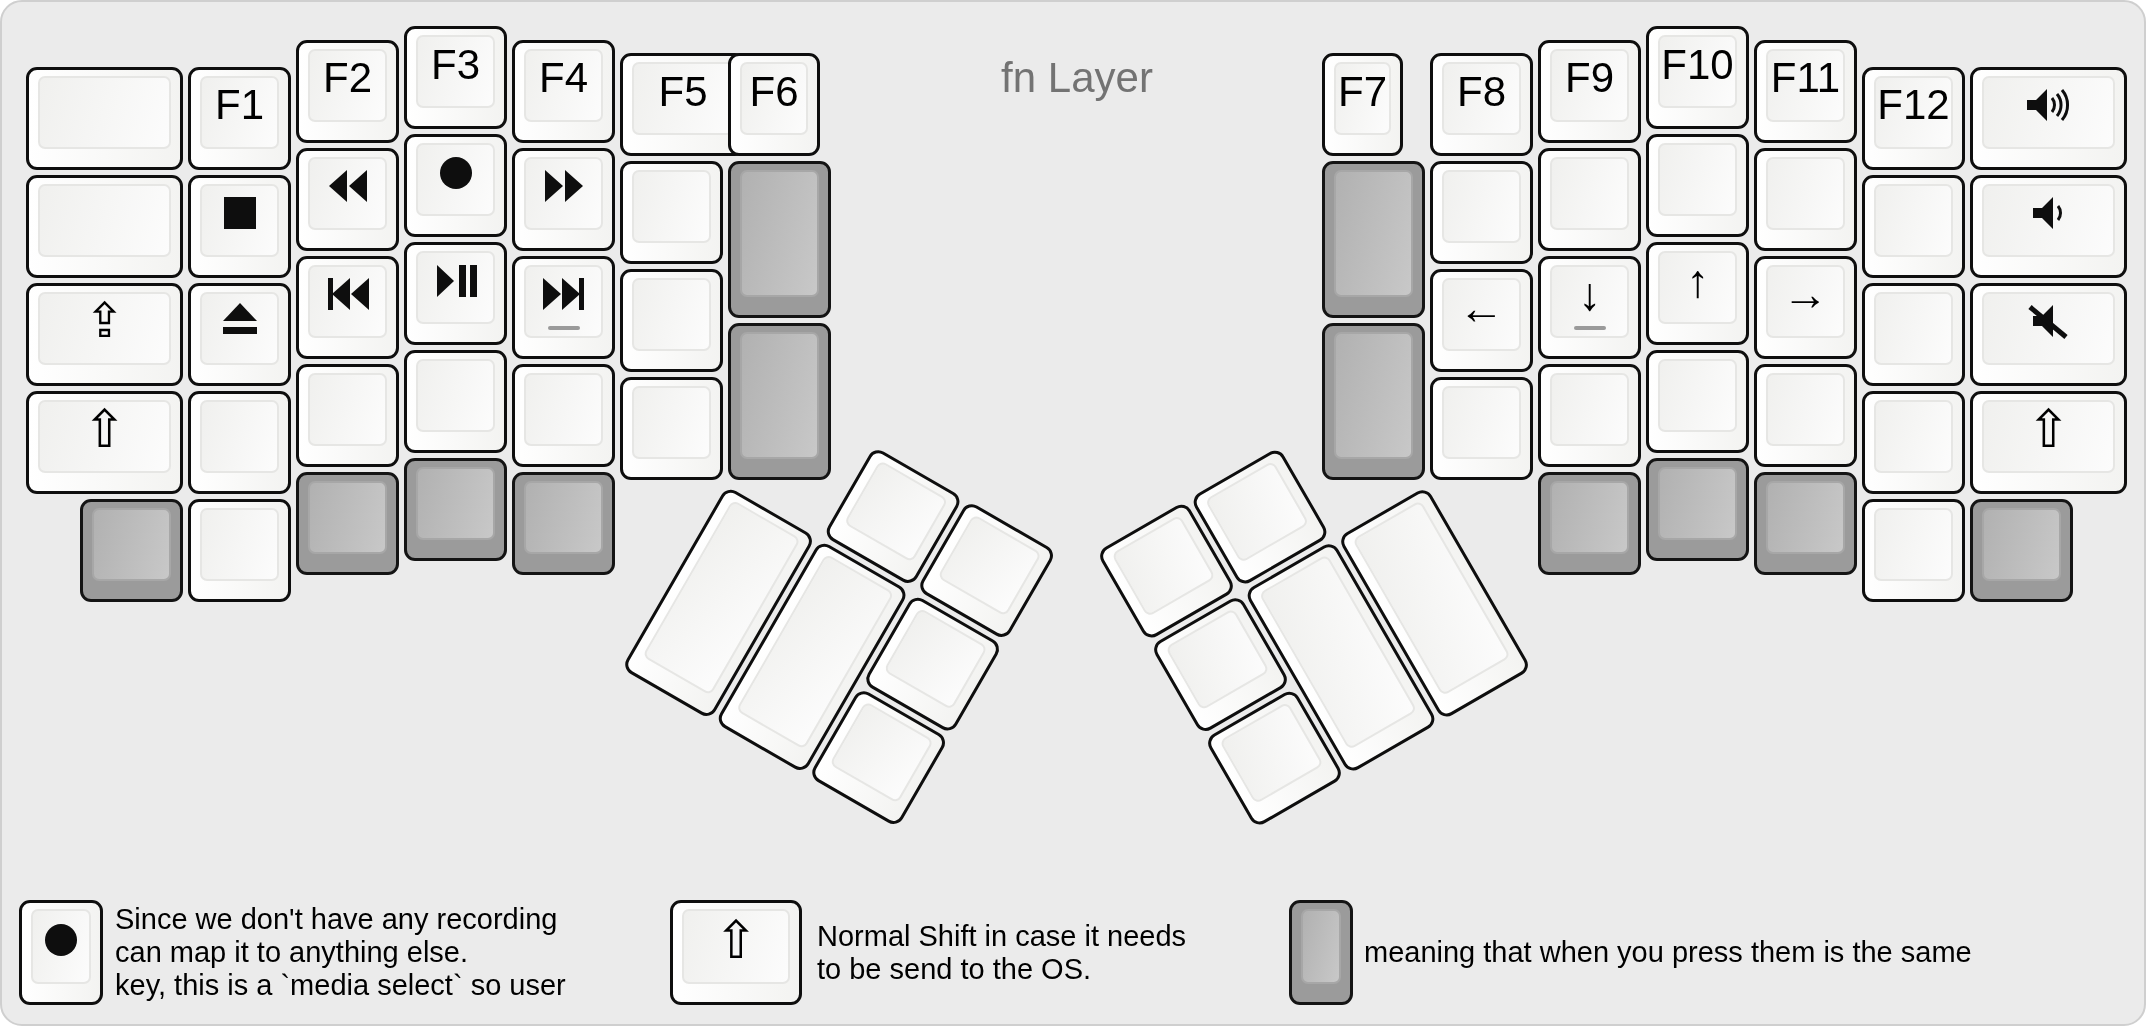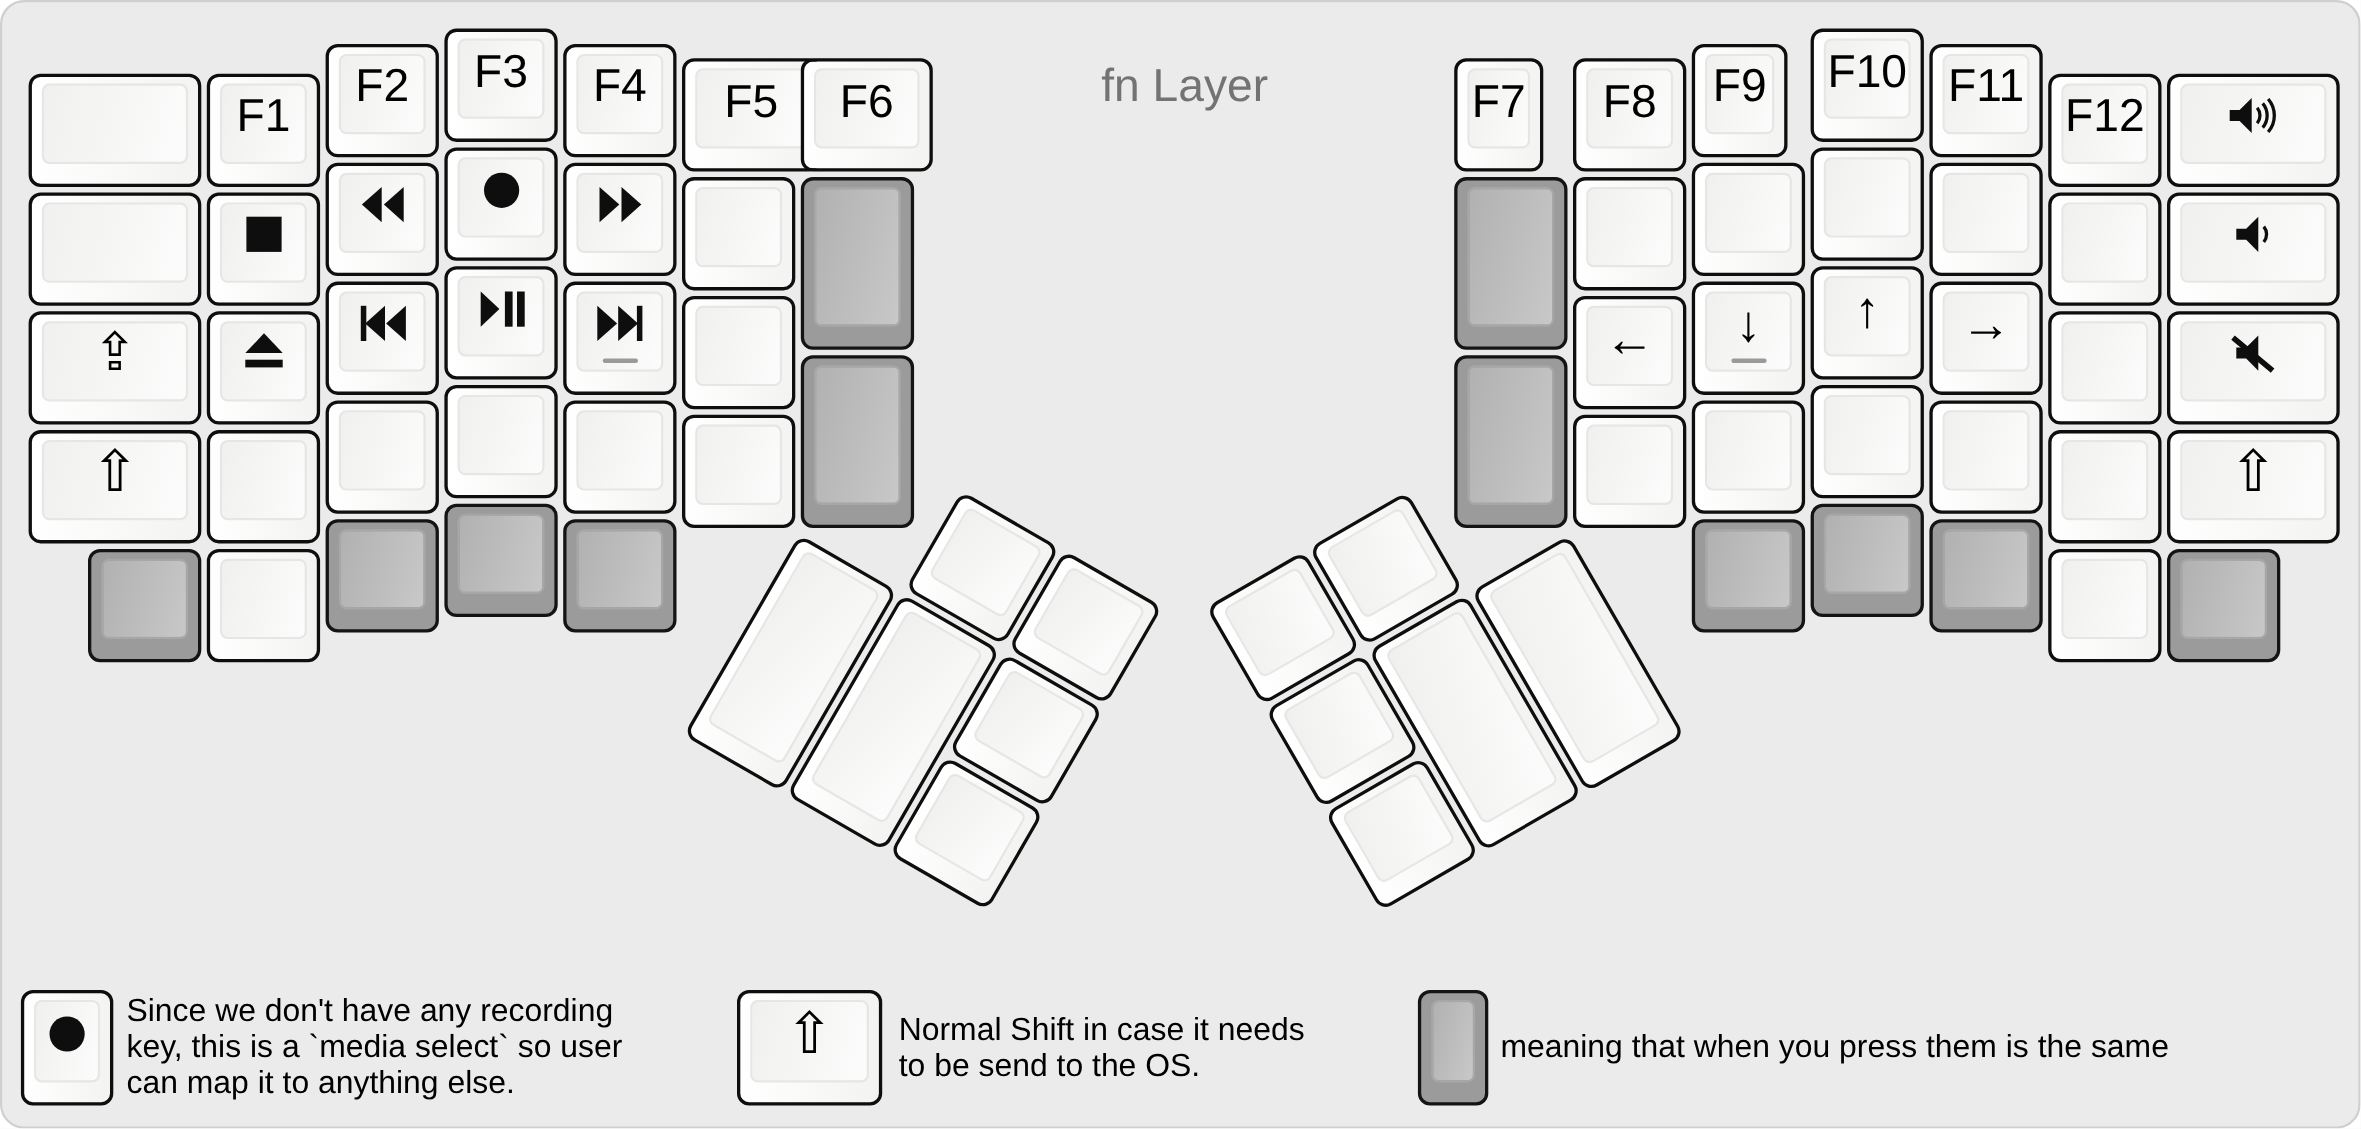--- a/index.html
+++ b/index.html
@@ -172,21 +172,21 @@
       </div>
       <div class="key white" style="left: 618px; top: 159px; width: 103px; height: 103px;">
         <div class="top"></div>
       </div>
       <div class="key white" style="left: 618px; top: 267px; width: 103px; height: 103px;">
         <div class="top"></div>
       </div>
       <div class="key white" style="left: 618px; top: 375px; width: 103px; height: 103px;">
         <div class="top"></div>
       </div>
-      <div class="key white" style="left: 726px; top: 51px; width: 120px; height: 103px;">
+      <div class="key white" style="left: 726px; top: 51px; width: 92px; height: 103px;">
         <div class="top">
           <span class="glyph label">F6</span>
         </div>
       </div>
       <div class="key gray" style="left: 726px; top: 159px; width: 103px; height: 157px;">
         <div class="top"></div>
       </div>
       <div class="key gray" style="left: 726px; top: 321px; width: 103px; height: 157px;">
         <div class="top"></div>
       </div>
@@ -227,21 +227,21 @@
         <div class="top"></div>
       </div>
       <div class="key white" style="left: 1428px; top: 267px; width: 103px; height: 103px;">
         <div class="top">
           <span class="glyph arrow">←</span>
         </div>
       </div>
       <div class="key white" style="left: 1428px; top: 375px; width: 103px; height: 103px;">
         <div class="top"></div>
       </div>
-      <div class="key white" style="left: 1536px; top: 37.5px; width: 87px; height: 103px;">
+      <div class="key white" style="left: 1536px; top: 37.5px; width: 103px; height: 103px;">
         <div class="top">
           <span class="glyph label">F9</span>
         </div>
       </div>
       <div class="key white" style="left: 1536px; top: 145.5px; width: 103px; height: 103px;">
         <div class="top"></div>
       </div>
       <div class="key white" style="left: 1536px; top: 253.5px; width: 103px; height: 103px;">
         <div class="top">
           <span class="glyph arrow">↓</span>
@@ -395,22 +395,22 @@
         <div class="top">
           <span class="icon">
             <svg width="48" height="44" viewBox="0 0 48 44">
               <circle cx="24" cy="22" r="16"></circle>
             </svg>
           </span>
         </div>
       </div>
       <div class="legend-text" style="left: 113px;">
         <div>Since we don't have any recording</div>
+        <div>can map it to anything else.</div>
         <div>key, this is a `media select` so user</div>
-        <div>can map it to anything else.</div>
       </div>
       <div class="key white" style="left: 668px; top: 898px; width: 132px; height: 105px;">
         <div class="top">
           <span class="glyph shift">⇧</span>
         </div>
       </div>
       <div class="legend-text" style="left: 815px;">
         <div>Normal Shift in case it needs</div>
         <div>to be send to the OS.</div>
       </div>

